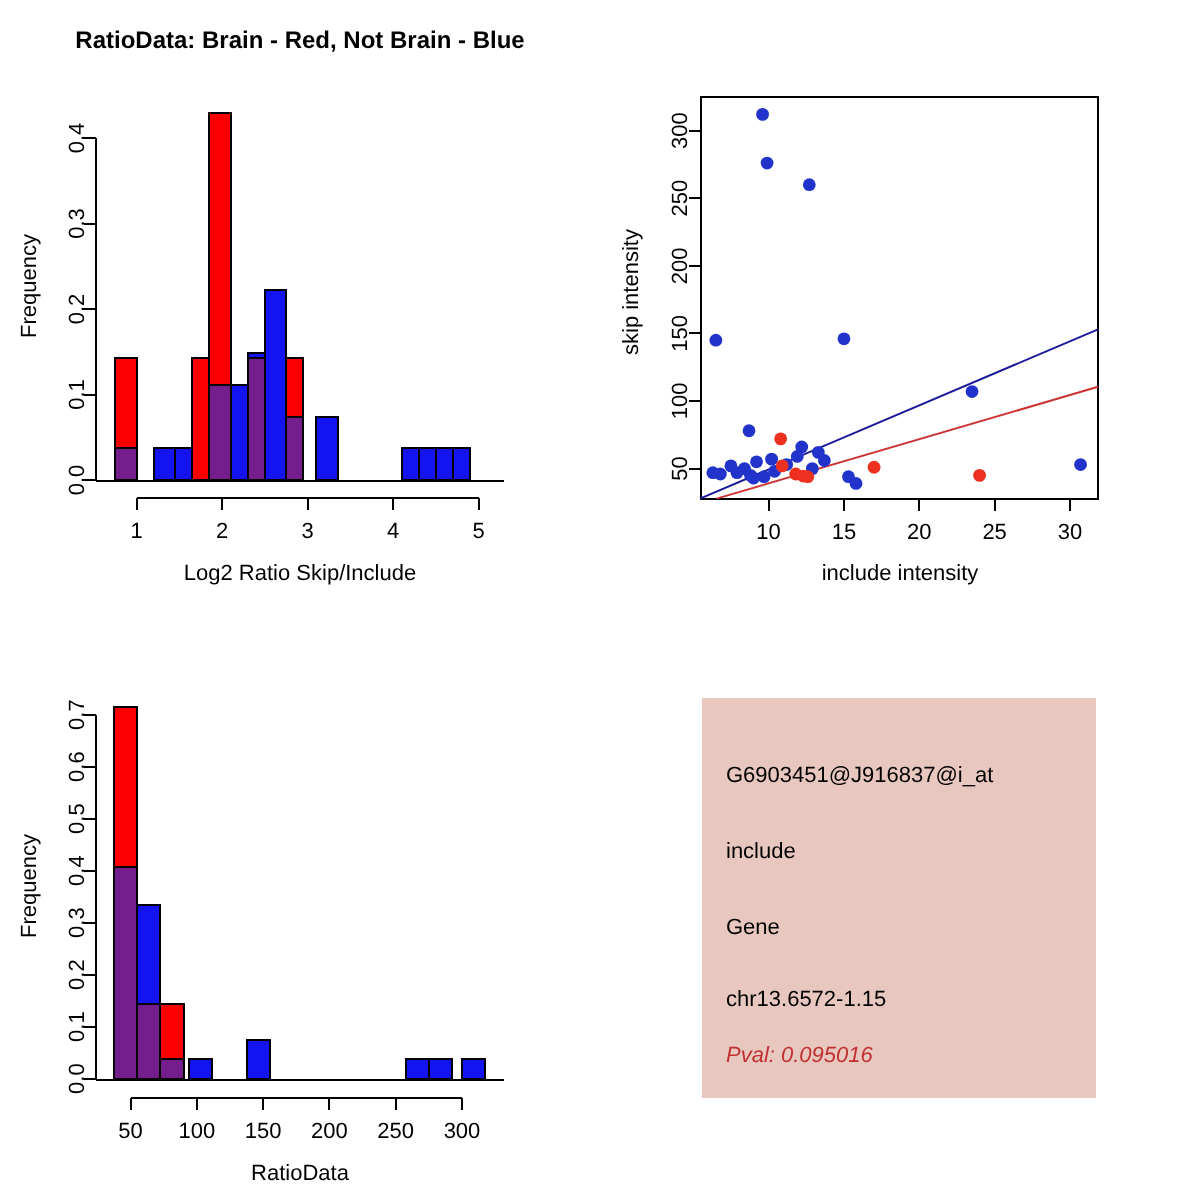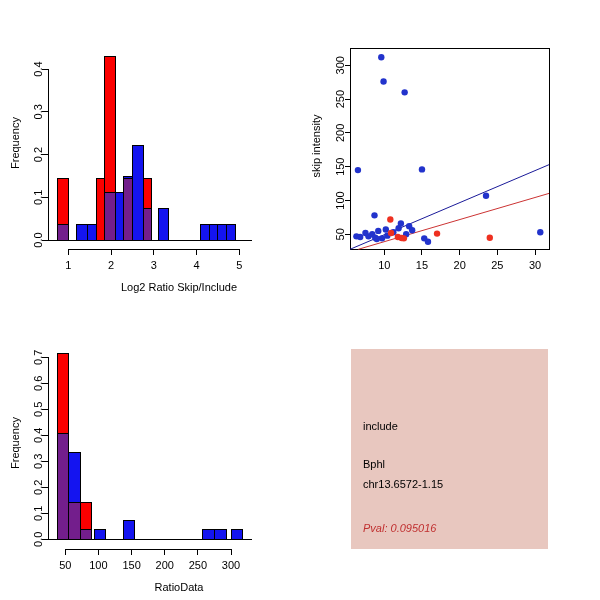--- a/index.html
+++ b/index.html
@@ -3,21 +3,21 @@
 <meta charset="utf-8">
 <style>
   html,body{margin:0;padding:0;background:#fff;}
   .canvas{position:relative;width:600px;height:600px;background:#fff;overflow:hidden;
           font-family:"Liberation Sans",sans-serif;}
   .panel{position:absolute;width:300px;height:300px;}
   .panel svg{position:absolute;left:0;top:0;}
   .chart-title{position:absolute;left:0;top:13px;width:100%;text-align:center;
                font-size:12px;font-weight:bold;color:#000;white-space:nowrap;}
   .xlab{position:absolute;left:0;top:281px;width:100%;text-align:center;
-        font-size:11px;color:#000;white-space:nowrap;margin-left:29px;}
+        font-size:11px;color:#000;white-space:nowrap;}
   .ylab{position:absolute;width:200px;text-align:center;font-size:11px;color:#000;
         transform:rotate(-90deg);white-space:nowrap;}
   .ylab.p1{left:-85px;top:137px;}
   .ylab.p2{left:-84px;top:140px;}
   svg text{font-family:"Liberation Sans",sans-serif;font-size:11px;fill:#000;}
   .infobox{position:absolute;left:51px;top:49px;width:197px;height:200px;}
   .info-line{position:absolute;left:12px;font-size:11px;color:#000;white-space:nowrap;}
 </style>
 </head>
 <body>
@@ -61,20 +61,21 @@
         <rect x="123.875" y="176.73000000000002" width="8.550000000000011" height="2.1374999999999886" fill="#1414F0" stroke="#000000" stroke-width="1" shape-rendering="crispEdges"></rect>
         <rect x="132.425" y="145.095" width="10.6875" height="94.905" fill="#1414F0" stroke="#000000" stroke-width="1" shape-rendering="crispEdges"></rect>
         <rect x="143.1125" y="208.365" width="8.550000000000011" height="31.63499999999999" fill="#731E8C" stroke="#000000" stroke-width="1" shape-rendering="crispEdges"></rect>
         <rect x="143.1125" y="178.8675" width="8.550000000000011" height="29.497500000000002" fill="#FB0000" stroke="#000000" stroke-width="1" shape-rendering="crispEdges"></rect>
         <rect x="158.075" y="208.365" width="10.6875" height="31.63499999999999" fill="#1414F0" stroke="#000000" stroke-width="1" shape-rendering="crispEdges"></rect>
         <rect x="200.825" y="224.1825" width="8.550000000000011" height="15.817499999999995" fill="#1414F0" stroke="#000000" stroke-width="1" shape-rendering="crispEdges"></rect>
         <rect x="209.375" y="224.1825" width="8.550000000000011" height="15.817499999999995" fill="#1414F0" stroke="#000000" stroke-width="1" shape-rendering="crispEdges"></rect>
         <rect x="217.925" y="224.1825" width="8.550000000000011" height="15.817499999999995" fill="#1414F0" stroke="#000000" stroke-width="1" shape-rendering="crispEdges"></rect>
         <rect x="226.47500000000002" y="224.1825" width="8.550000000000011" height="15.817499999999995" fill="#1414F0" stroke="#000000" stroke-width="1" shape-rendering="crispEdges"></rect>
       </svg>
+    <div class="chart-title">RatioData: Brain - Red, Not Brain - Blue</div>
     <div class="ylab p1">Frequency</div>
     <div class="xlab">Log2 Ratio Skip/Include</div>
   </section>
 
   <section class="panel" style="left:300px;top:0">
     <svg width="300" height="300">
         <rect x="50.7" y="48.3" width="198.3" height="201" fill="none" stroke="#000000" stroke-width="1" shape-rendering="crispEdges"></rect>
         <line x1="84.3" x2="84.3" y1="249.3" y2="255.3" stroke="#000000" stroke-width="1" shape-rendering="crispEdges"></line>
         <text x="84.3" y="269.3" text-anchor="middle">10</text>
         <line x1="121.975" x2="121.975" y1="249.3" y2="255.3" stroke="#000000" stroke-width="1" shape-rendering="crispEdges"></line>
@@ -128,20 +129,21 @@
         <circle cx="76.765" cy="239.032" r="3.2" fill="#2233CC"></circle>
         <circle cx="90.328" cy="219.428" r="3.2" fill="#EE3020"></circle>
         <circle cx="91.0815" cy="232.948" r="3.2" fill="#EE3020"></circle>
         <circle cx="97.863" cy="237.00400000000002" r="3.2" fill="#EE3020"></circle>
         <circle cx="101.6305" cy="238.018" r="3.2" fill="#EE3020"></circle>
         <circle cx="103.89099999999999" cy="238.35600000000002" r="3.2" fill="#EE3020"></circle>
         <circle cx="137.04500000000002" cy="233.62400000000002" r="3.2" fill="#EE3020"></circle>
         <circle cx="189.79000000000002" cy="237.68" r="3.2" fill="#EE3020"></circle>
       </svg>
     <div class="ylab p2">skip intensity</div>
+    <div class="xlab">include intensity</div>
   </section>
 
   <section class="panel" style="left:0;top:300px">
     <svg width="300" height="300">
         <line x1="48" x2="48" y1="239.3" y2="57.30000000000001" stroke="#000000" stroke-width="1" shape-rendering="crispEdges"></line>
         <line x1="48" x2="42" y1="239.3" y2="239.3" stroke="#000000" stroke-width="1" shape-rendering="crispEdges"></line>
         <text transform="translate(42 239.3) rotate(-90)" text-anchor="middle">0.0</text>
         <line x1="48" x2="42" y1="213.3" y2="213.3" stroke="#000000" stroke-width="1" shape-rendering="crispEdges"></line>
         <text transform="translate(42 213.3) rotate(-90)" text-anchor="middle">0.1</text>
         <line x1="48" x2="42" y1="187.3" y2="187.3" stroke="#000000" stroke-width="1" shape-rendering="crispEdges"></line>
@@ -181,20 +183,21 @@
         <rect x="202.83099999999996" y="229.68" width="11.599000000000046" height="9.620000000000005" fill="#1414F0" stroke="#000000" stroke-width="1" shape-rendering="crispEdges"></rect>
         <rect x="214.43" y="229.68" width="11.59899999999999" height="9.620000000000005" fill="#1414F0" stroke="#000000" stroke-width="1" shape-rendering="crispEdges"></rect>
         <rect x="231" y="229.68" width="11.59899999999999" height="9.620000000000005" fill="#1414F0" stroke="#000000" stroke-width="1" shape-rendering="crispEdges"></rect>
       </svg>
     <div class="ylab p1">Frequency</div>
     <div class="xlab">RatioData</div>
   </section>
 
   <section class="panel" style="left:300px;top:300px">
     <div class="infobox" id="infobox" style="background: rgb(232, 199, 191);">
+      <div class="info-line" style="top:33px">G6903451@J916837@i_at</div>
       <div class="info-line" style="top:71px">include</div>
-      <div class="info-line" style="top:109px">Bphl</div>
-      <div class="info-line" style="top:129px">chr13.6572-1.15</div>
+      <div class="info-line" style="top:109px">Gene</div>
+      <div class="info-line" style="top:145px">chr13.6572-1.15</div>
       <div class="info-line" id="pval-line" style="top: 173px; color: rgb(192, 48, 48); font-style: italic;">Pval: 0.095016</div>
     </div>
   </section>
 
 </div>
 
 </body></html>

